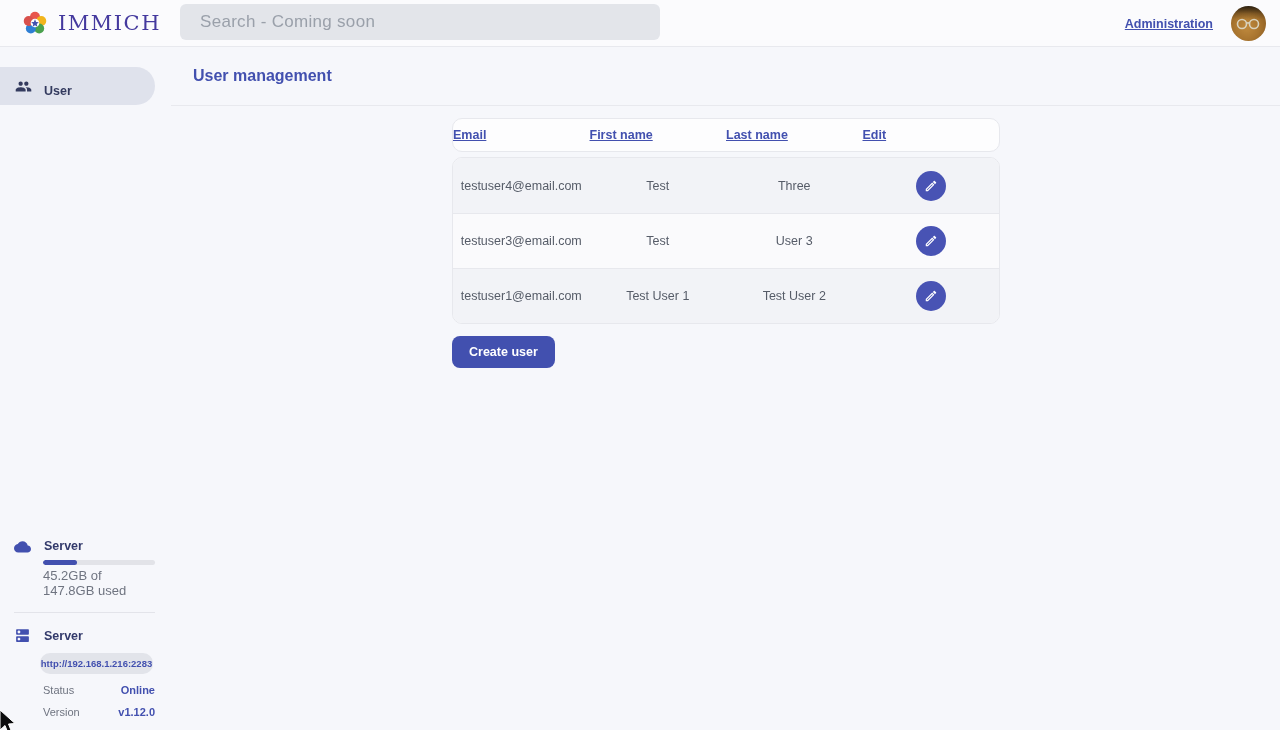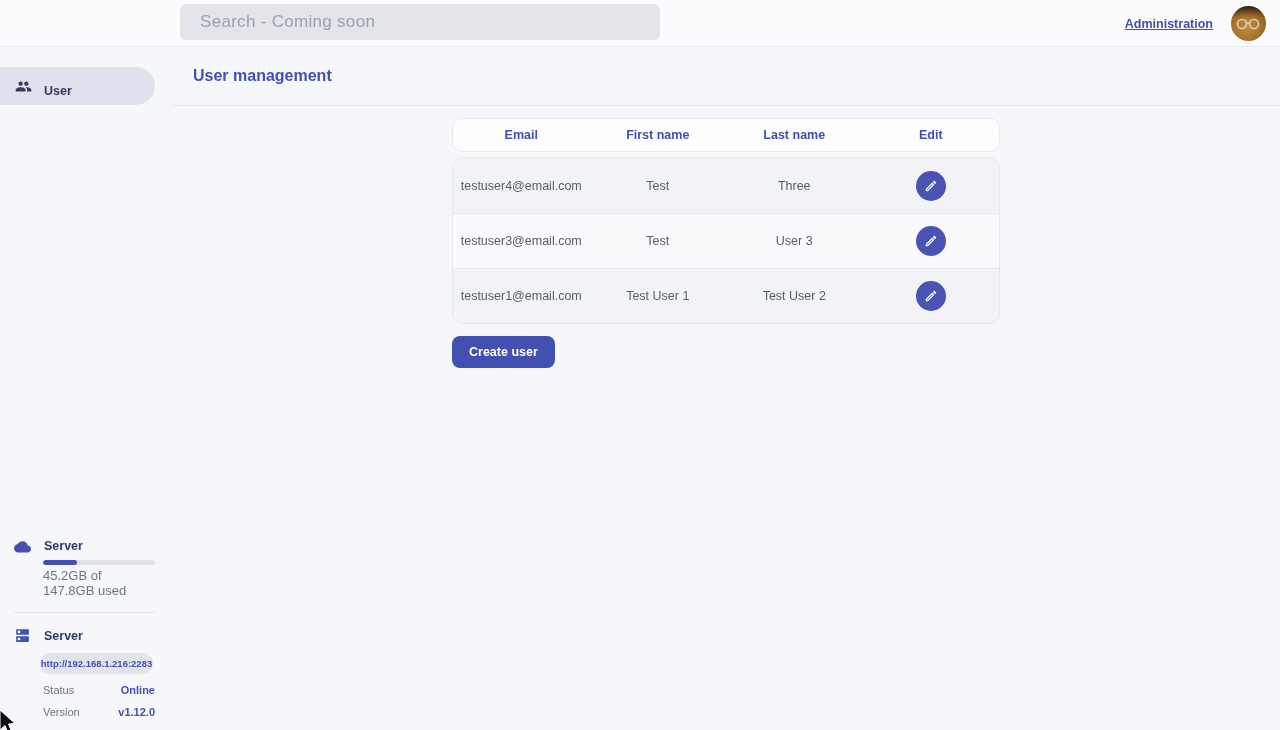--- a/index.html
+++ b/index.html
@@ -97,21 +97,21 @@
   .section-label {
     margin-top:17px; font-size:11px; font-weight:500; letter-spacing:0.5px;
     color:#5d6370; text-transform:uppercase;
   }
   .table-head {
     margin-top:12px; height:34px;
     background:#fdfdfe; border:1px solid #e7e8ed; border-radius:10px;
     display:flex; align-items:center;
   }
   .table-head .th {
-    flex:1; text-align:center; font-size:12.5px; font-weight:600; color:#4250af;
+    flex:1; text-align:left; font-size:12.5px; font-weight:600; color:#4250af;text-decoration:underline;
   }
   .table-body {
     margin-top:5px; border:1px solid #e7e8ed; border-radius:10px; overflow:hidden;
     background:#fafafc;
   }
   .tr {
     height:55px; display:flex; align-items:center; cursor:default;
   }
   .tr.odd { background:#f2f3f7; }
   .tr.even { background:#fafafc; }
@@ -128,20 +128,32 @@
     font-size:12.5px; font-weight:700; cursor:pointer;
     font-family:"Liberation Sans","DejaVu Sans",sans-serif;
   }
 
   .cursor-arrow { position:absolute; left:-6px; top:706px; pointer-events:none; }
 </style>
 </head>
 <body>
 
 <header class="topbar">
+  <div class="brand">
+    <svg class="brand-logo" viewBox="0 0 36 36">
+      <circle cx="18" cy="10.5" r="6" fill="#e8554d"></circle>
+      <circle cx="25.5" cy="15.5" r="6" fill="#f2b51d"></circle>
+      <circle cx="23" cy="24.5" r="6" fill="#4aa14d"></circle>
+      <circle cx="13" cy="24.5" r="6" fill="#2e7fd4"></circle>
+      <circle cx="10.5" cy="15.5" r="6" fill="#d8504c"></circle>
+      <circle cx="18" cy="18" r="5.2" fill="#fdfdfd"></circle>
+      <path d="M18 13.6l1.3 3.1 3.3.3-2.5 2.2.7 3.3-2.8-1.8-2.8 1.8.7-3.3-2.5-2.2 3.3-.3z" fill="#4250af"></path>
+    </svg>
+    <span class="brand-name">IMMICH</span>
+  </div>
   <input class="search-box" type="text" placeholder="Search - Coming soon" style="">
   <div class="topbar-right">
     <a class="admin-link">Administration</a>
     <div class="avatar">
       <svg width="27" height="12" viewBox="0 0 27 12">
         <circle cx="7" cy="6" r="4.5" fill="none" stroke="#d9d2bd" stroke-width="1.6"></circle>
         <circle cx="19" cy="6" r="4.5" fill="none" stroke="#d9d2bd" stroke-width="1.6"></circle>
         <path d="M11.5 5.5 Q13 4 14.5 5.5" fill="none" stroke="#d9d2bd" stroke-width="1.4"></path>
       </svg>
     </div>

